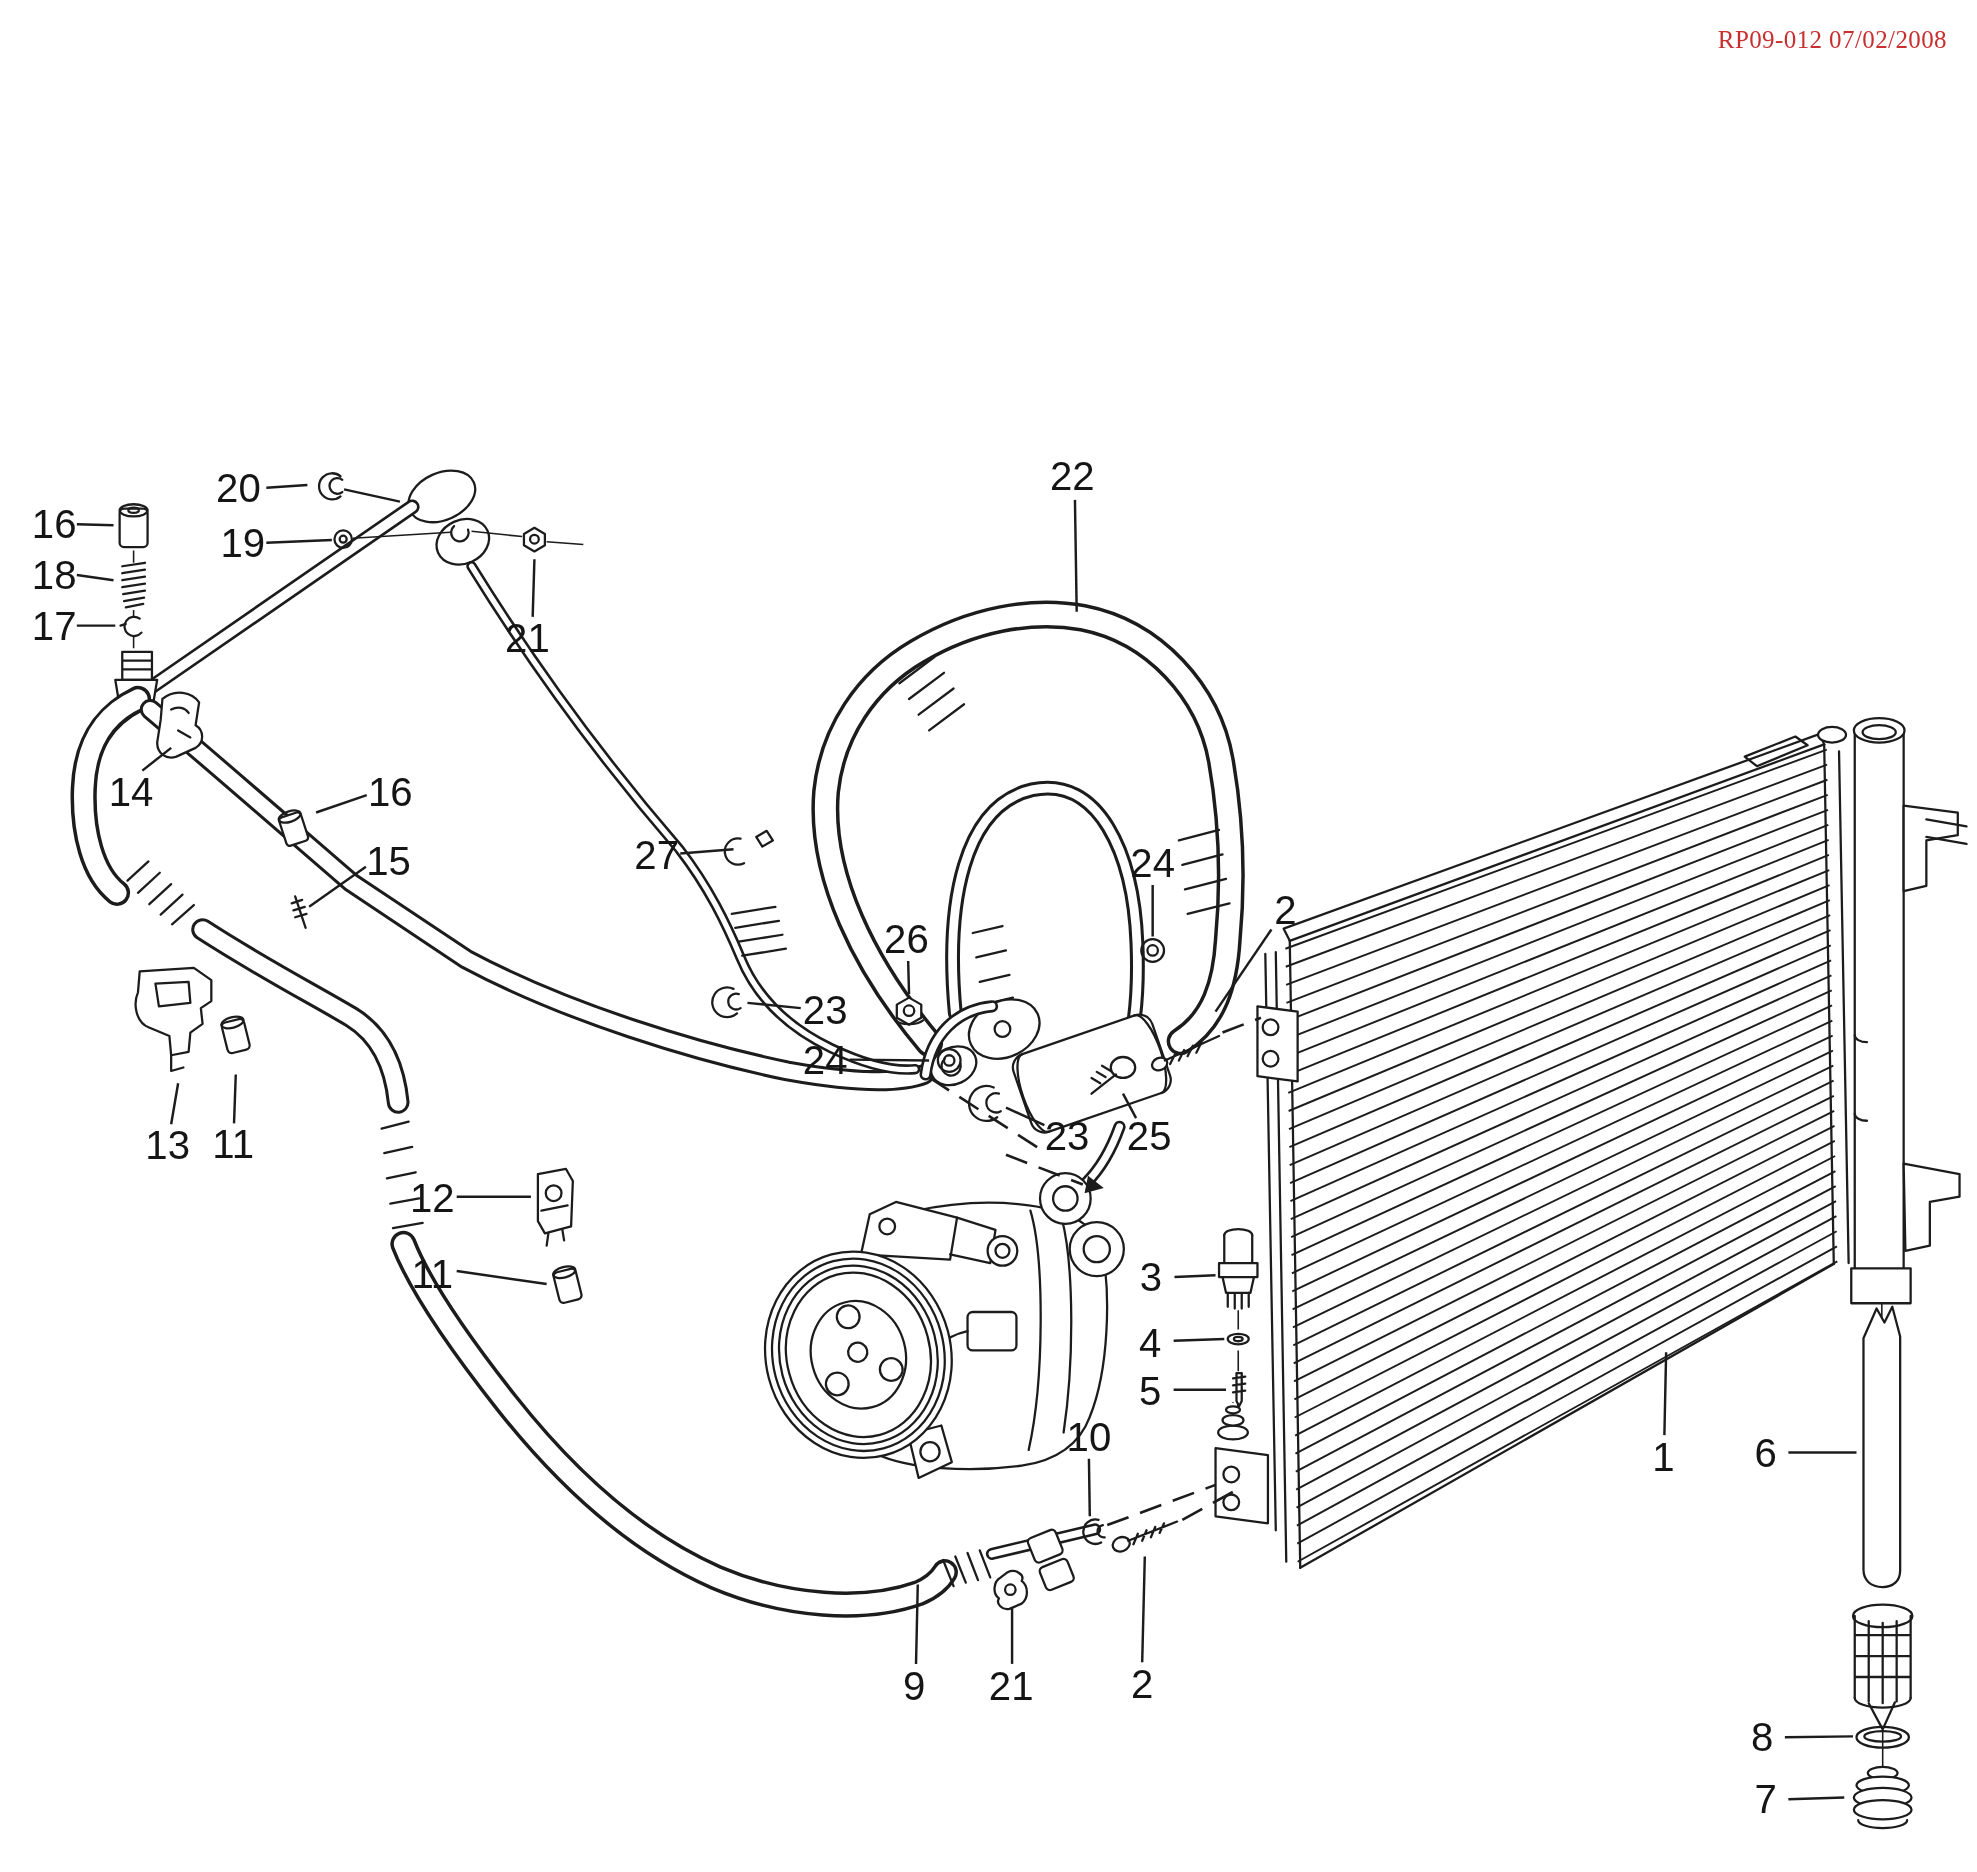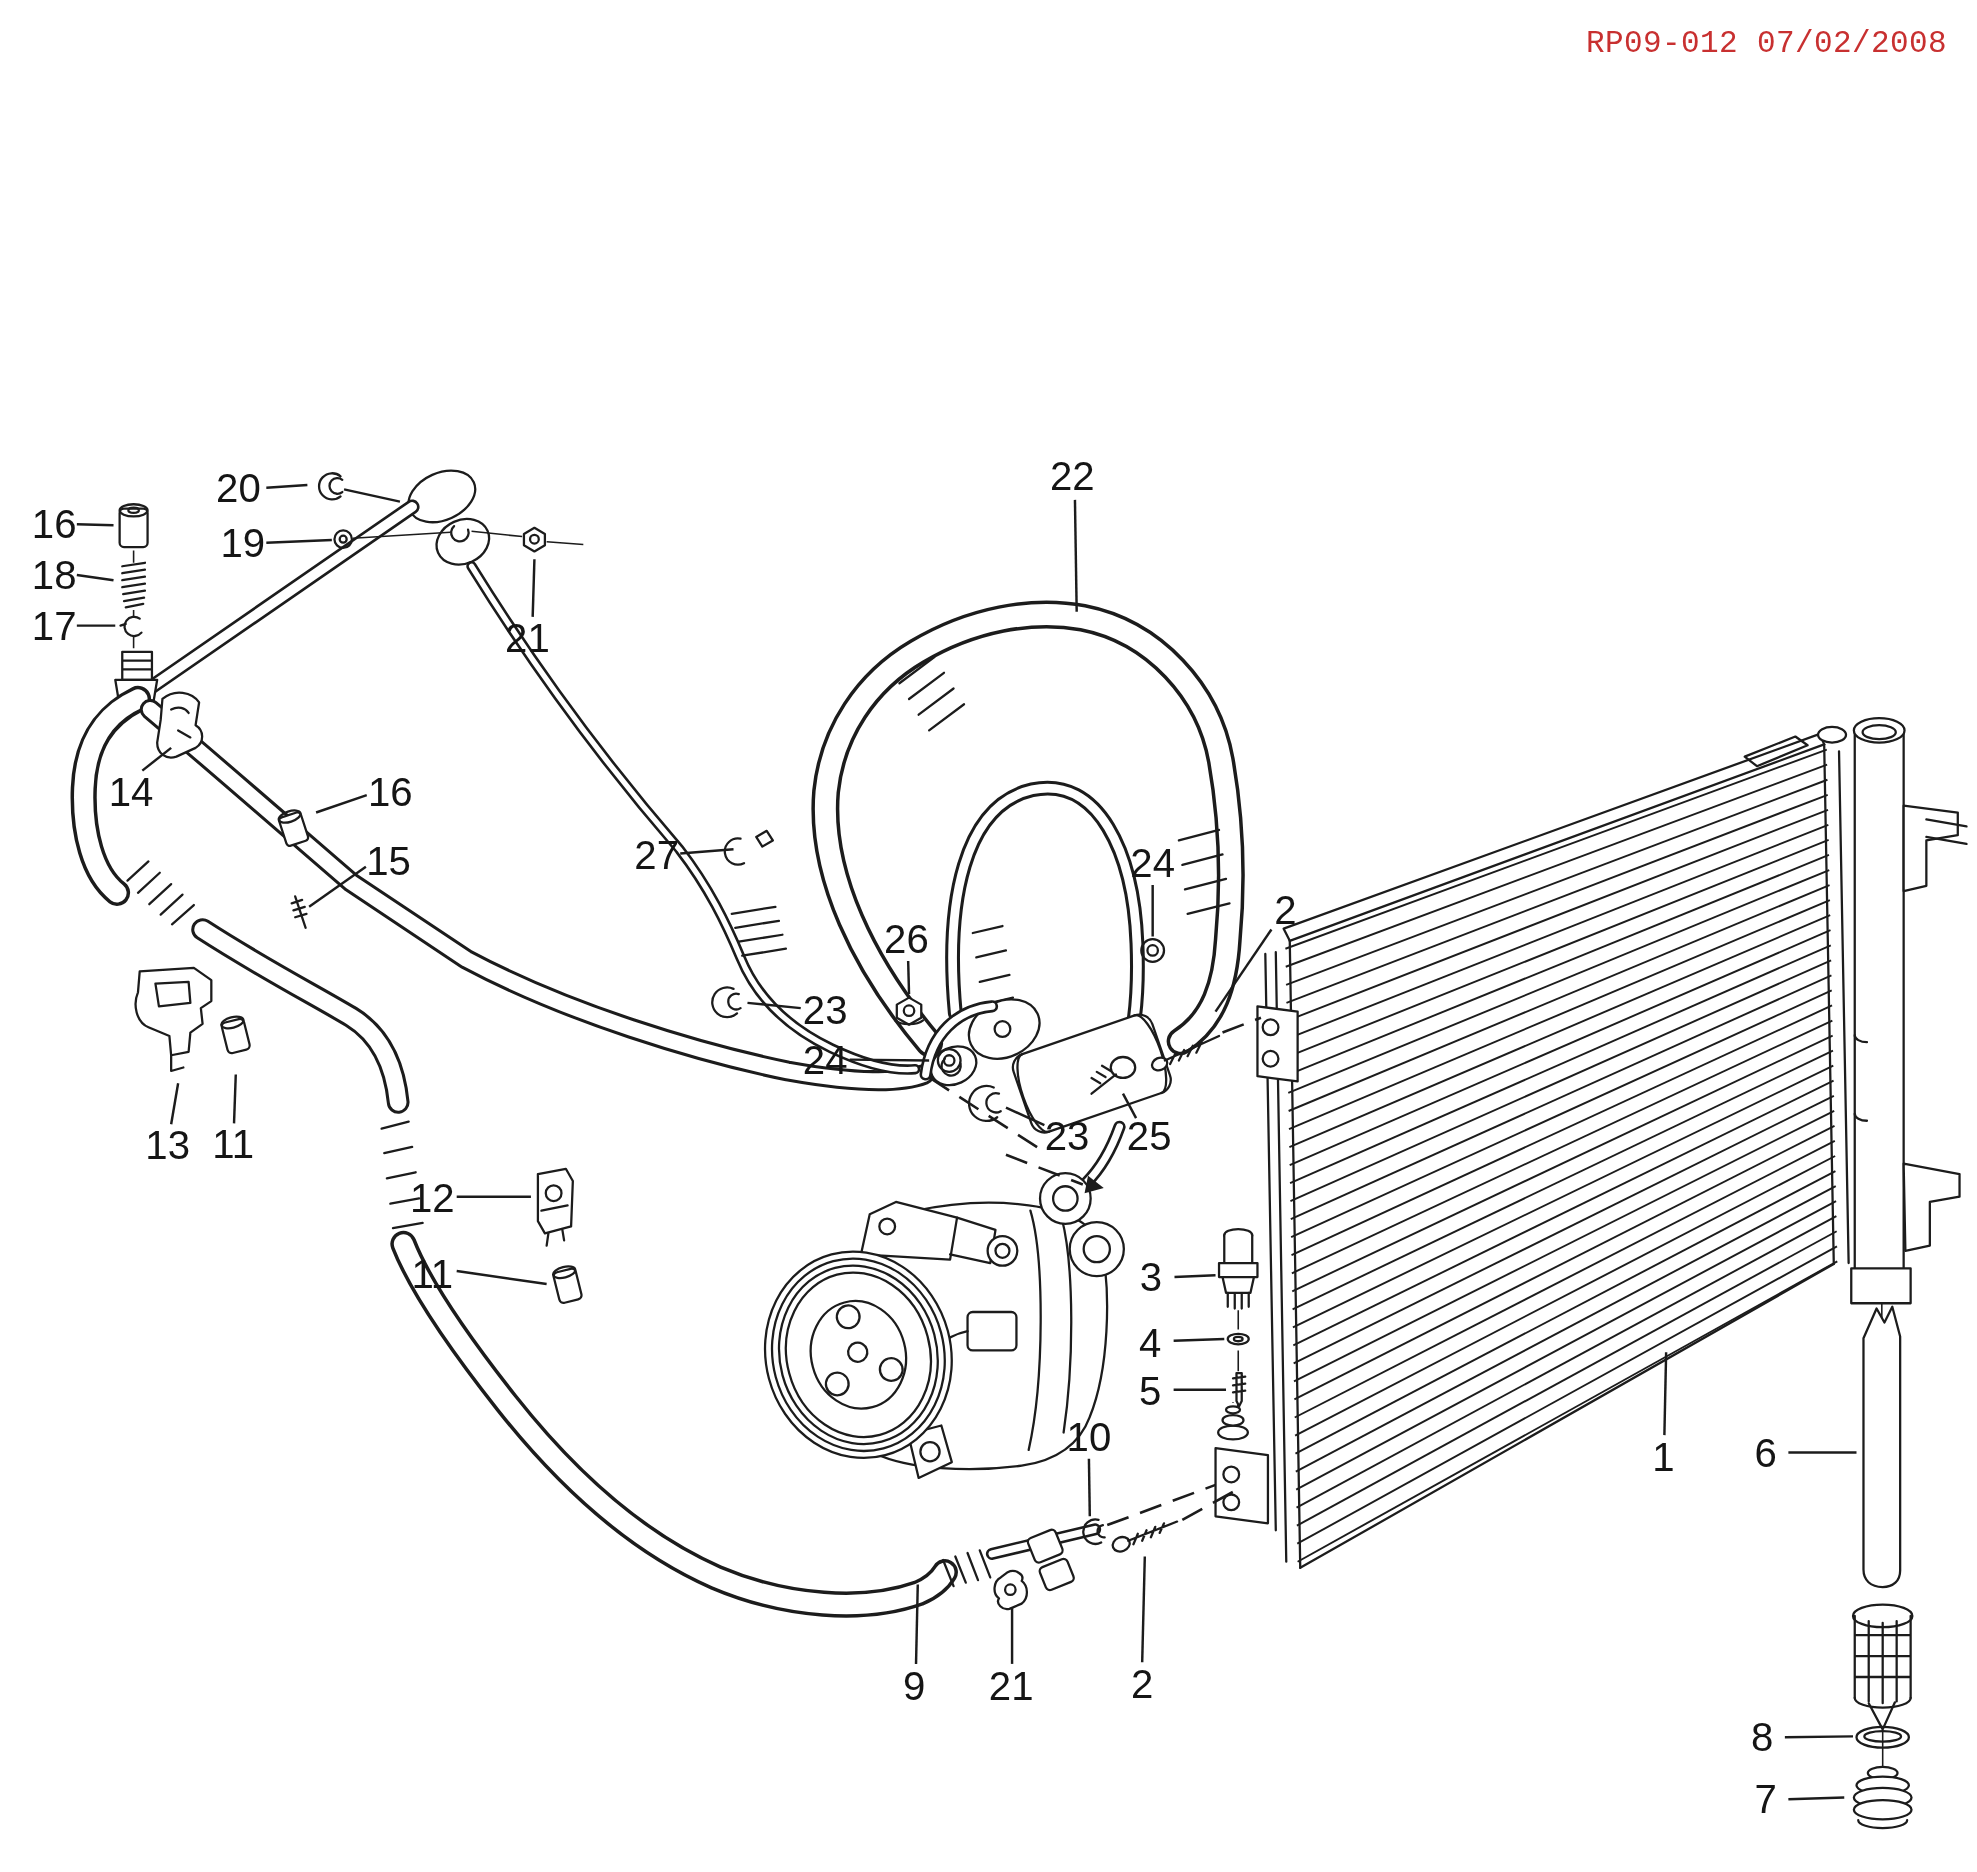--- a/index.html
+++ b/index.html
@@ -8,22 +8,22 @@
   svg{position:absolute;left:0;top:0;}
   .art{stroke:#1c1c1c;fill:none;stroke-width:2.6;stroke-linecap:round;stroke-linejoin:round;}
   .art.fill{fill:#ffffff;}
   .thin{stroke:#1c1c1c;fill:none;stroke-width:1.8;}
   .tube-o{stroke:#1c1c1c;fill:none;stroke-linecap:round;stroke-linejoin:round;}
   .tube-i{stroke:#ffffff;fill:none;stroke-linecap:round;stroke-linejoin:round;}
   .dash{stroke:#1c1c1c;fill:none;stroke-width:3;stroke-dasharray:26 14;}
   .leader{stroke:#1c1c1c;fill:none;stroke-width:2.8;}
   .callout-num{font-family:"Liberation Sans", sans-serif;font-size:46px;fill:#151515;
                text-anchor:middle;}
-  #doc-ref{position:absolute;top:26px;right:30px;font-size:31px;letter-spacing:0.4px;
-           font-family:Liberation Mono, monospace;}
+  #doc-ref{position:absolute;top:26px;right:30px;font-size:25px;letter-spacing:0.4px;
+           font-family:Liberation Serif, serif;}
 </style>
 </head>
 <body>
 
 <div id="stage">
   <svg id="art" viewBox="0 0 2264 2144" width="1977" height="1873">
 
     <g>
       <g id="fins">
           <line x1="1472" y1="1086" x2="2092" y2="858" stroke="#1c1c1c" stroke-width="2.2"></line>

